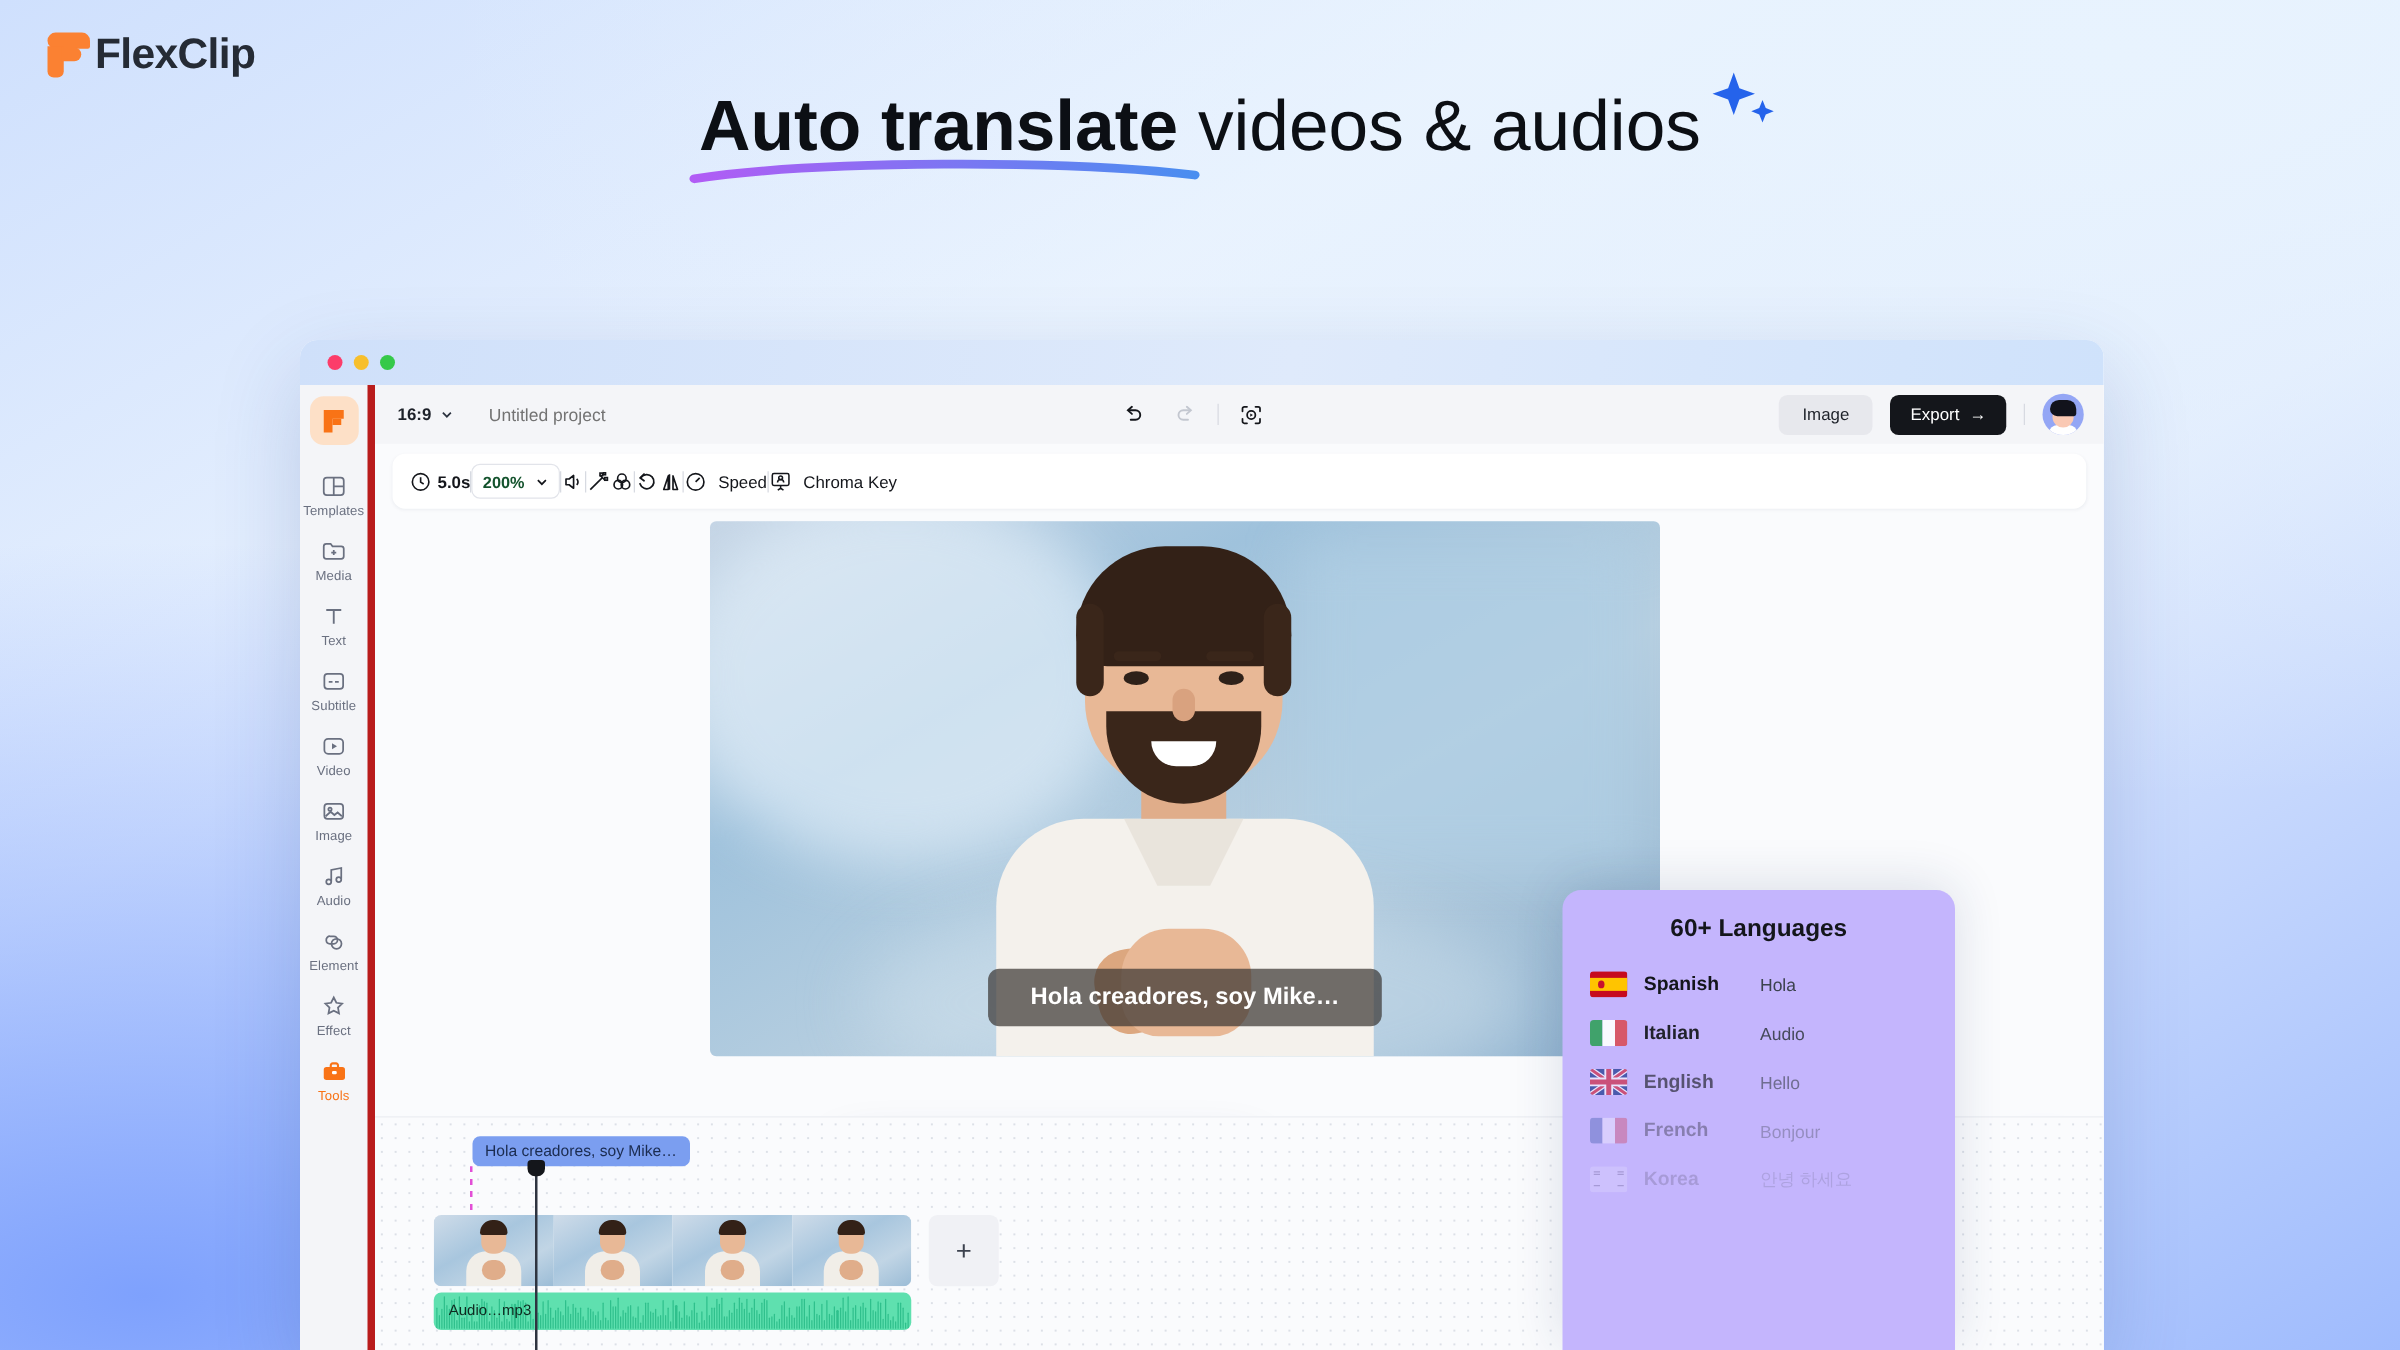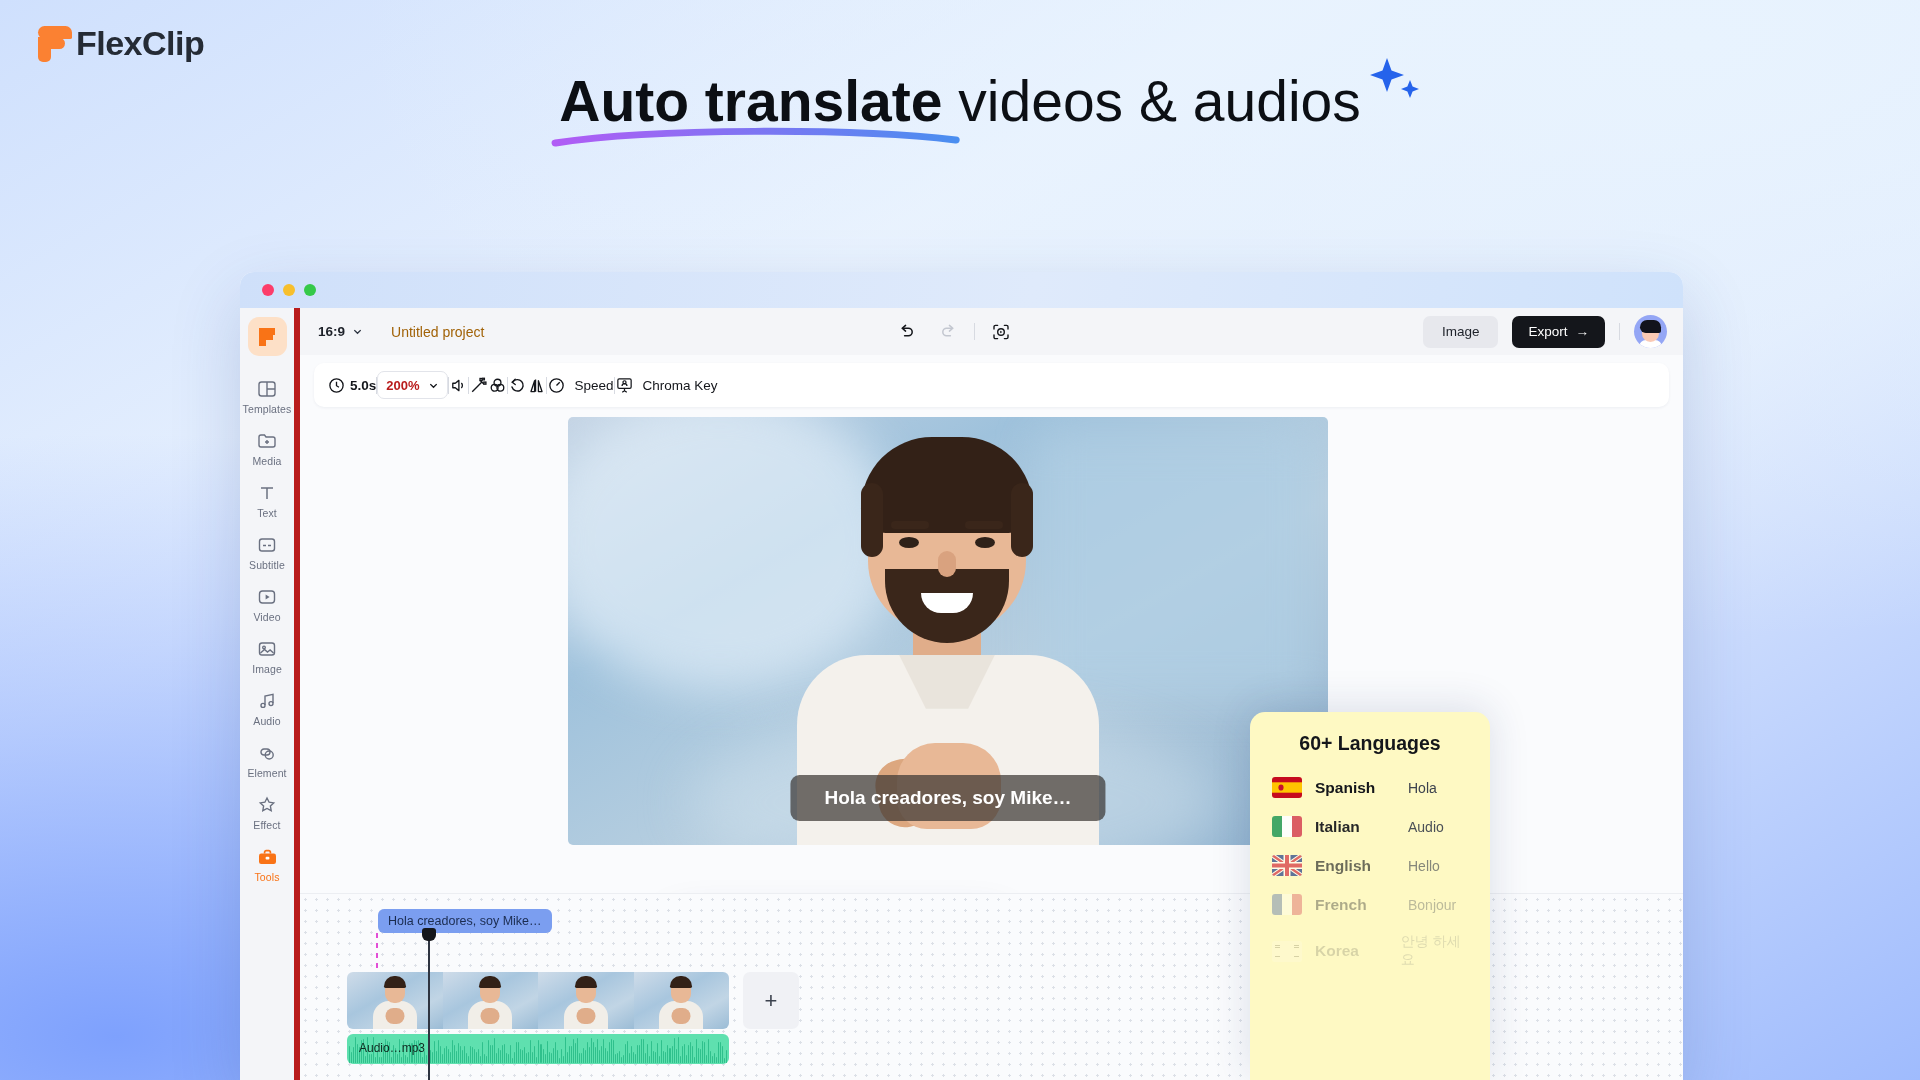--- a/index.html
+++ b/index.html
@@ -57,21 +57,21 @@
   .side-item .lbl { font-size:10.5px; color:#6a7080; letter-spacing:0.1px; }
   .side-item.active .lbl { color:#f97316; }
   .side-item.active::before { content:""; position:absolute; left:0; top:4px; width:3px; height:44px;
                               background:#f97316; border-radius:0 3px 3px 0; }
 
   
   .main { flex:1; display:flex; flex-direction:column; background:#fafbfd; position:relative; }
 
   .topbar { height:47px; background:#f4f5f8; display:flex; align-items:center; padding:0 16px 0 18px; gap:14px; }
   .ratio { display:flex; align-items:center; gap:7px; font-size:13.5px; font-weight:700; color:#1d2129; }
-  .projname { font-size:14px; color:#a16207; margin-left:14px; }
+  .projname { font-size:14px; color:#737373; margin-left:14px; }
   .topbar-center { flex:1; display:flex; align-items:center; justify-content:center; gap:10px; }
   .ticon { width:32px; height:32px; border-radius:7px; display:flex; align-items:center; justify-content:center; cursor:pointer; }
   .vdiv { width:1px; height:17px; background:#d7dae1; }
   .btn-save { height:32px; padding:0 19px; border-radius:7px; background:#e7e8ed; border:none;
               font-size:13.5px; color:#1d2129; font-family:inherit; cursor:pointer; }
   .btn-export { height:32px; padding:0 16px; border-radius:7px; background:#14161b; border:none;
                 font-size:13.5px; color:#fff; font-family:inherit; cursor:pointer;
                 display:flex; align-items:center; gap:8px; }
   .avatar { width:33px; height:33px; border-radius:50%; background:#94a6f5; overflow:hidden; position:relative; }
   .av-face { position:absolute; left:8px; top:10px; width:17px; height:17px; border-radius:50%; background:#fac9b4; }
@@ -79,21 +79,21 @@
              border-radius:11px 11px 3px 9px; }
   .av-body { position:absolute; left:5px; top:25px; width:23px; height:12px; background:#fff; border-radius:7px 7px 0 0; }
 
   
   .toolwrap { padding:8px 14px 0 14px; }
   .toolbar { height:44px; background:#fff; border-radius:10px; display:flex; align-items:center;
              padding:0 14px; box-shadow:0 1px 3px rgba(22,34,61,0.06); }
   .tool-dur { display:flex; align-items:center; gap:5px; font-size:13.5px; font-weight:700; color:#14161b; }
   .zoomsel { height:28px; min-width:68px; border:1px solid #e2e4ea; border-radius:7px; display:flex;
              align-items:center; justify-content:space-between; padding:0 8px; gap:8px;
-             font-size:13px; font-weight:700; color:#b91c1c; cursor:pointer; }
+             font-size:13px; font-weight:700; color:#14532d; cursor:pointer; }
   .tlabel { font-size:13.5px; color:#14161b; }
   .tgrp { display:flex; align-items:center; gap:9px; cursor:pointer; }
 
   
   .stage { flex:1; position:relative; padding:12px 14px 0; }
   .video {
     position:absolute; left:268px; top:10px; width:760px; height:428px; border-radius:5px; overflow:hidden;
     background:linear-gradient(150deg,#c3d3e4 0%,#9fc2dc 30%,#b8cfe0 60%,#8fb2cf 100%);
   }
   .v-blur1 { position:absolute; left:-4%; top:-6%; width:48%; height:70%; border-radius:50%;
@@ -146,21 +146,21 @@
   .langchip .nm { font-size:14.5px; font-weight:700; color:#14161b; flex:1; }
   .flag { width:23px; height:23px; border-radius:50%; overflow:hidden; flex:none; position:relative; }
   .ta { margin-top:13px; height:100px; border:1px solid #e6e8ed; border-radius:9px; padding:9px 11px;
         font-size:14.5px; color:#14161b; position:relative; cursor:text; }
   .caret { display:inline-block; width:2px; height:17px; background:#5c9dfb; vertical-align:-3px;
            margin-left:2px; position:relative; }
   .caret::before,.caret::after { content:""; position:absolute; left:-4px; width:10px; height:2px; background:#5c9dfb; }
   .caret::before { top:0; } .caret::after { bottom:0; }
 
   
-  .langcard { position:absolute; left:1250px; top:712px; width:240px; height:368px; background:#fef9c3;
+  .langcard { position:absolute; left:1250px; top:712px; width:314px; height:368px; background:#c4b5fd;
               border-radius:15px 15px 0 0; box-shadow:0 -4px 40px rgba(30,50,100,0.14); padding:20px 0 0; z-index:6; }
   .langcard h3 { text-align:center; font-size:19.5px; font-weight:700; color:#14161b; margin-bottom:13px; }
   .lgrow { display:flex; align-items:center; padding:9px 22px; gap:13px; cursor:pointer; }
   .lgflag { width:30px; height:21px; border-radius:3px; overflow:hidden; flex:none; position:relative; }
   .lgname { font-size:15.5px; font-weight:700; color:#14161b; width:80px; }
   .lghello { font-size:14px; color:#3c424e; }
 
   
   .timeline { height:187px; background:#fafbfd; border-top:1px solid #eceef2; position:relative; }
   .tl-dots { position:absolute; inset:0;

